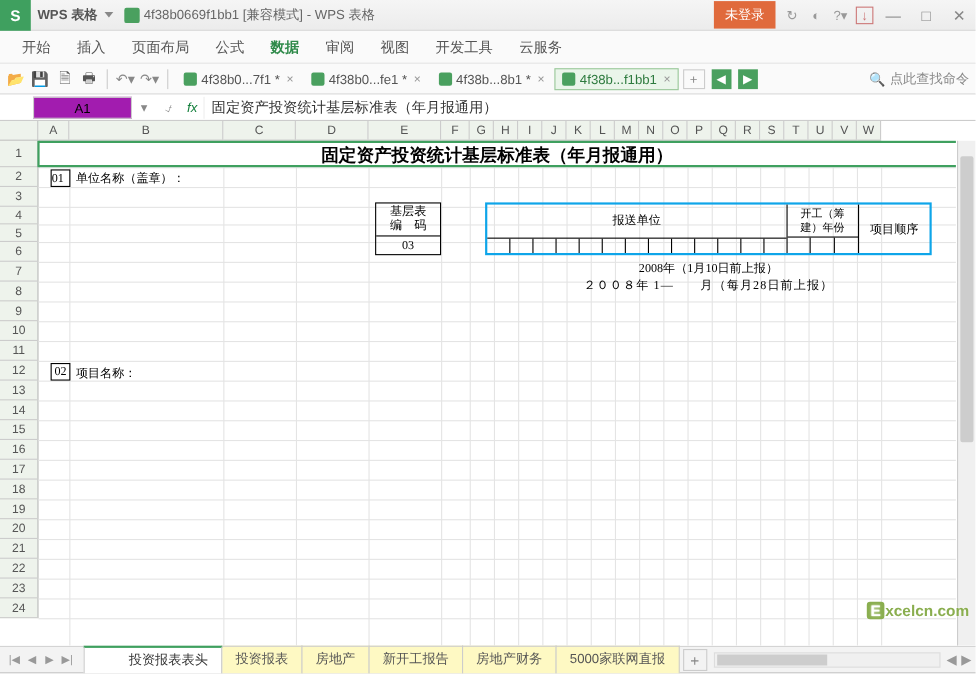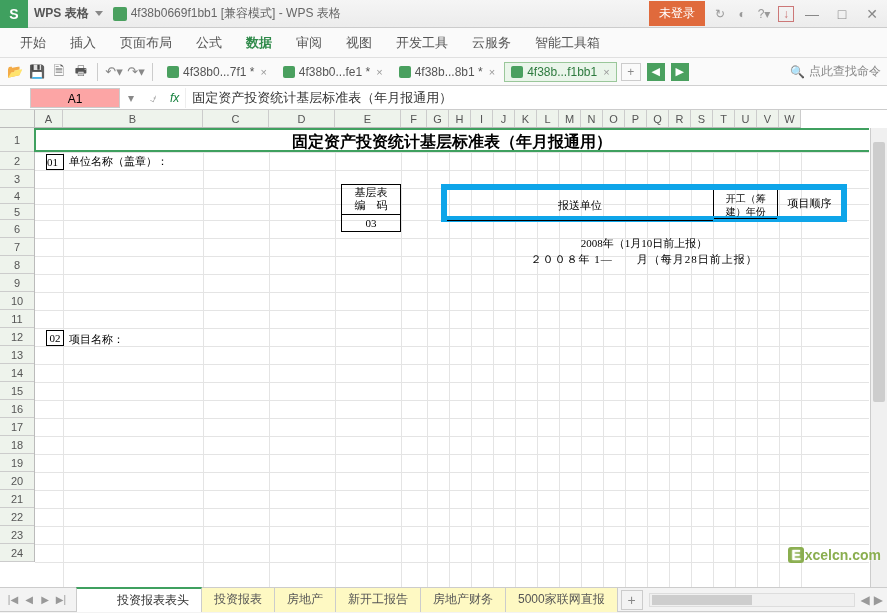--- a/index.html
+++ b/index.html
@@ -26,21 +26,21 @@
 .toolbar .sep { width:1px;height:18px;background:#ccc;margin:0 3px; }
 .toolbar .ftab { display:flex;align-items:center;padding:2px 6px;border:1px solid transparent;font-size:12px;color:#555;gap:4px; }
 .toolbar .ftab.active { background:#eaf5ea;border:1px solid #9ac79a;color:#2d7a3e; }
 .toolbar .ftab .fic { width:12px;height:12px;background:#4aa05f;border-radius:2px; }
 .toolbar .ftab .fx { color:#999;font-size:11px;margin-left:2px; }
 .toolbar .plus-tab { width:20px;height:18px;border:1px solid #ccc;display:flex;align-items:center;justify-content:center;color:#888; }
 .toolbar .nav-btn { width:18px;height:18px;background:#4aa05f;color:#fff;display:flex;align-items:center;justify-content:center;font-size:11px;margin-left:2px; }
 .toolbar .search { margin-left:auto;display:flex;align-items:center;gap:4px;color:#888;font-size:12px; }
 
 .formula-bar { height: 24px; background: #fff; display: flex; align-items: center; border-bottom: 1px solid #ccc; }
-.formula-bar .name-box { width: 90px; height: 20px; border: 1px solid #ccc; margin-left: 30px; text-align: center; line-height: 20px; background:#fca5a5; font-size:12px; }
+.formula-bar .name-box { width: 90px; height: 20px; border: 1px solid #ccc; margin-left: 30px; text-align: center; line-height: 20px; background:#a21caf; font-size:12px; }
 .formula-bar .fb-ico { width:22px;display:flex;justify-content:center;color:#888;font-size:12px; }
 .formula-bar .fx { font-style: italic; color: #15803d; padding: 0 6px; }
 .formula-bar .content { flex:1; padding-left: 6px; color: #333; font-size: 13px; border-left:1px solid #eee;height:20px;line-height:20px; }
 
 .grid-wrap { position: relative; height: 477px; background: #fff; overflow:hidden; }
 .corner { position:absolute;left:0;top:0;width:35px;height:18px;background:#eef3ec;border-right:1px solid #bbb;border-bottom:1px solid #bbb; }
 .col-headers { position:absolute;left:35px;top:0;height:18px;display:flex;background:#eef3ec;border-bottom:1px solid #bbb; }
 .col-headers .ch { border-right:1px solid #ccc;text-align:center;line-height:18px;color:#555;font-size:11px; }
 .row-headers { position:absolute;left:0;top:18px;width:35px;background:#eef3ec;border-right:1px solid #bbb; }
 .row-headers .rh { height:18px;border-bottom:1px solid #ccc;text-align:center;line-height:18px;color:#555;font-size:11px; }
@@ -56,21 +56,21 @@
 
 .label01 { position:absolute;left:11px;top:26px;width:18px;height:16px;border:1px solid #000;text-align:left;line-height:14px;font-size:11px;font-family:SimSun; }
 .label01txt { position:absolute;left:34px;top:26px;font-size:11px;font-family:SimSun;color:#000; }
 .label02 { position:absolute;left:11px;top:202px;width:18px;height:16px;border:1px solid #000;text-align:center;line-height:14px;font-size:11px;font-family:SimSun; }
 .label02txt { position:absolute;left:34px;top:204px;font-size:11px;font-family:SimSun;color:#000; }
 
 .table-box { position:absolute;left:306px;top:56px;width:60px;height:48px;border:1px solid #000;display:flex;flex-direction:column; }
 .table-box .top { flex:2;border-bottom:1px solid #000;text-align:center;font-size:11px;font-family:SimSun;padding-top:1px;line-height:13px; }
 .table-box .bot { flex:1;text-align:center;font-size:11px;font-family:SimSun;line-height:16px; }
 
-.report-box { position:absolute;left:406px;top:56px;width:406px;height:38px;border:6px solid #0ea5e9;display:flex; }
+.report-box { position:absolute;left:406px;top:56px;width:406px;height:48px;border:2px solid #0ea5e9;display:flex; }
 .report-box .c1 { flex:5.5;border-right:1px solid #000;display:flex;flex-direction:column; }
 .report-box .c1 .h { flex:2;border-bottom:1px solid #000;text-align:center;line-height:30px;font-size:11px;font-family:SimSun; }
 .report-box .c1 .cells-row { flex:1;display:flex; }
 .report-box .c1 .cells-row div { flex:1;border-right:1px solid #000; }
 .report-box .c1 .cells-row div:last-child { border-right:none; }
 .report-box .c2 { flex:1.3;border-right:1px solid #000;display:flex;flex-direction:column; }
 .report-box .c2 .h { flex:2;border-bottom:1px solid #000;text-align:center;font-size:10px;font-family:SimSun;line-height:13px;padding-top:2px; }
 .report-box .c2 .cells-row { flex:1;display:flex; }
 .report-box .c2 .cells-row div { flex:1;border-right:1px solid #000; }
 .report-box .c2 .cells-row div:last-child { border-right:none; }
@@ -120,21 +120,20 @@
 <div class="menubar" id="menubar">
     <div class="m">开始</div>
     <div class="m">插入</div>
     <div class="m">页面布局</div>
     <div class="m">公式</div>
     <div class="m active">数据</div>
     <div class="m">审阅</div>
     <div class="m">视图</div>
     <div class="m">开发工具</div>
     <div class="m">云服务</div>
-    <div class="m">智能工具箱</div>
   </div>
 
 <div class="toolbar">
   <div class="t-ico" style="color:#d88a3c">📂</div>
   <div class="t-ico" style="color:#3a7aae">💾</div>
   <div class="t-ico" style="color:#555">🗎</div>
   <div class="t-ico" style="color:#555">🖶</div>
   <div class="sep"></div>
   <div class="t-ico" style="color:#888">↶▾</div>
   <div class="t-ico" style="color:#888">↷▾</div>

